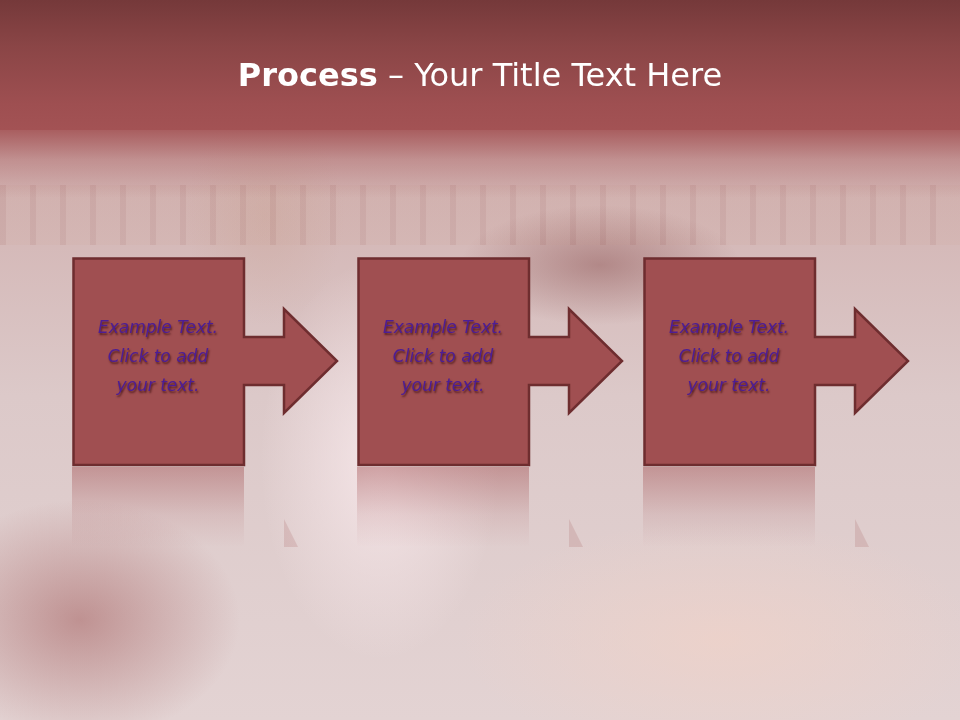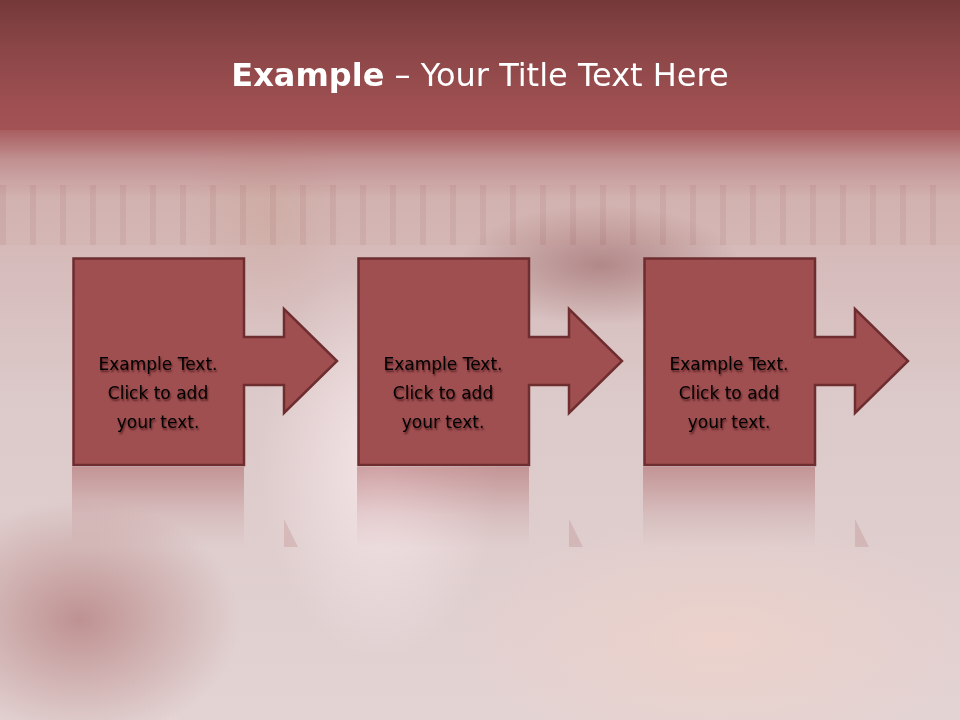--- a/index.html
+++ b/index.html
@@ -35,43 +35,42 @@
       position: absolute; left: 0; top: 53px; width: 960px; text-align: center;
       color: #ffffff; font-size: 32px; line-height: 44px; white-space: nowrap;
     }
     .title .bold { font-weight: bold; }
     .step {
       position: absolute; top: 257px; width: 290px; height: 290px;
     }
     .step svg.shape { position: absolute; left: 0; top: 0; overflow: visible; }
     .step .label {
       position: absolute; left: 0; top: 56px; width: 172px; text-align: center;
-      color: #000000; font-size: 17px; line-height: 29px;
+      color: #4c1d95; font-style: italic; font-size: 17px; line-height: 29px;
       text-shadow: 1px 2px 2px rgba(60,15,15,0.75);
-      margin-top: 37px;
     }
     .reflection {
       position: absolute; top: 210px; left: 0; width: 172px; height: 80px;
       background: linear-gradient(180deg, rgba(163,82,84,0.45) 0%, rgba(163,82,84,0.12) 60%, rgba(163,82,84,0) 100%);
     }
     .reflection-arrow {
       position: absolute; top: 262px; left: 212px; width: 0; height: 0;
       border-left: 14px solid rgba(163,82,84,0.18);
       border-top: 28px solid transparent;
     }
   </style>
 </head>
 <body>
 
 <div class="bg-photo"></div>
 <div class="ornament-band"></div>
 <div class="header"></div>
 <div class="header-fade"></div>
 
-<div class="title"><span class="bold">Example</span><span> – Your Title Text Here</span></div>
+<div class="title"><span class="bold">Process</span><span> – Your Title Text Here</span></div>
 
 <div class="step" style="left:72px;">
   <div class="reflection"></div>
   <div class="reflection-arrow"></div>
   <svg class="shape" width="270" height="212">
     <path d="M1.5,1.5 H172 V80 H212 V52 L265,104 L212,156 V128 H172 V208 H1.5 Z" fill="#a04f51" stroke="#6e2d2f" stroke-width="2.5" stroke-linejoin="miter"></path>
   </svg>
   <div class="label">
     <div>Example Text.</div>
     <div>Click  to add</div>

